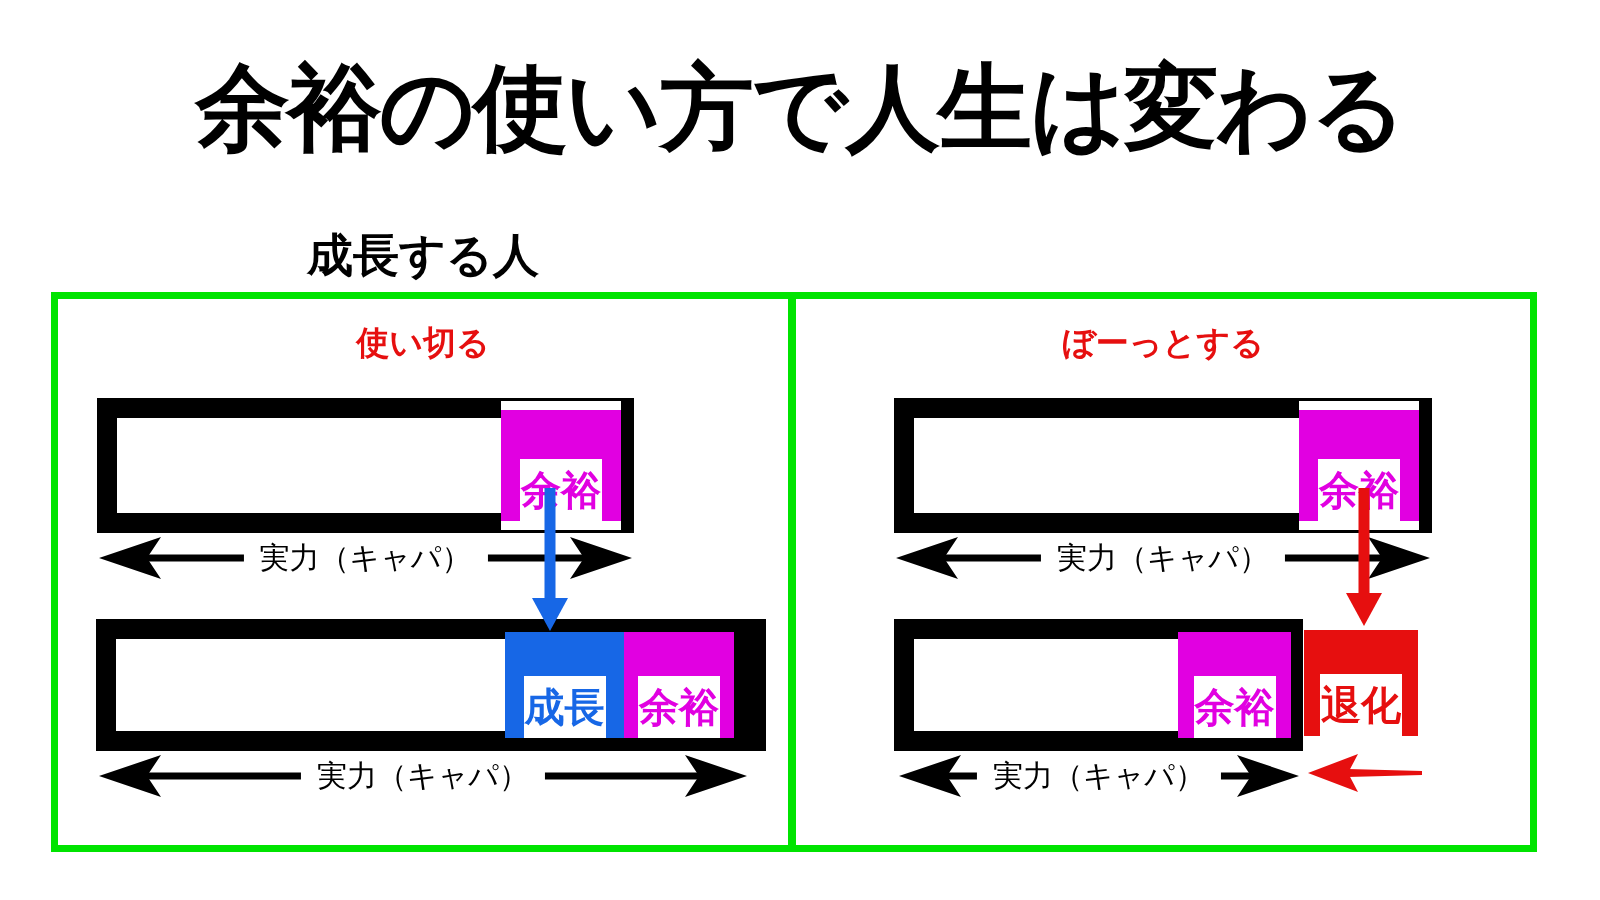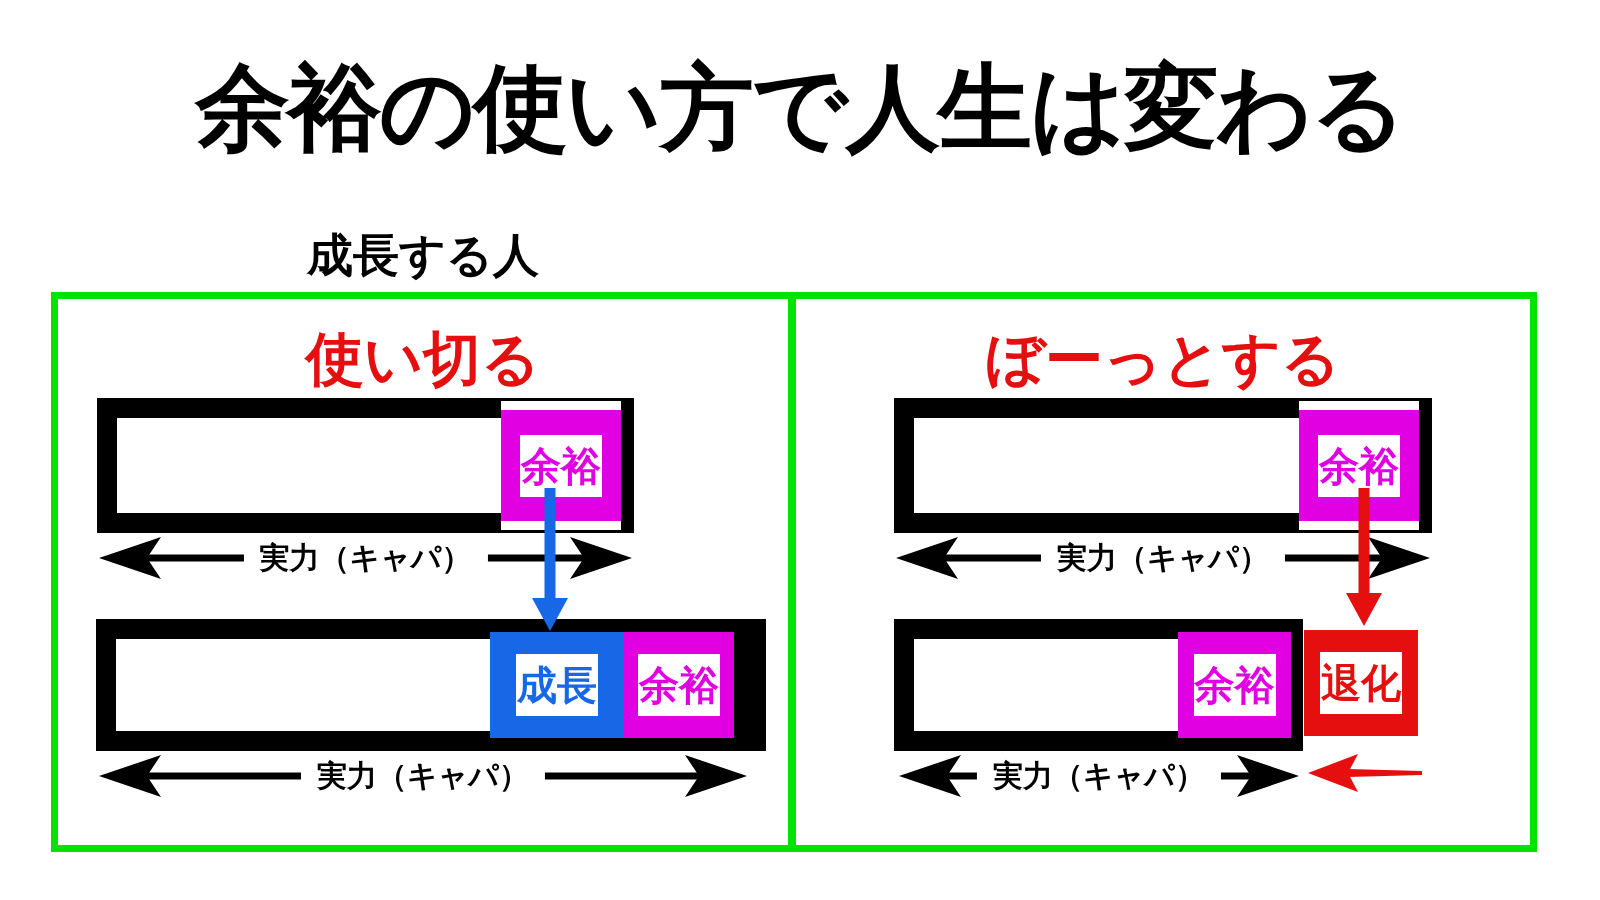--- a/index.html
+++ b/index.html
@@ -17,51 +17,51 @@
   .col-header.left{left:51px;width:744px;}
   .col-header.right{left:789px;width:748px;}
   .panel{
     position:absolute;top:292px;height:560px;border:7px solid var(--green);
     background:#fff;box-sizing:border-box;
   }
   .panel.left{left:51px;width:744px;}
   .panel.right{left:789px;width:748px;padding-left:16px;}
   .subtitle{
     position:absolute;top:22px;left:0;width:100%;text-align:center;
-    font-size:58px;font-weight:900;color:var(--red);
+    font-size:33px;font-weight:900;color:var(--red);
   }
   .bar{
     position:absolute;background:#fff;border-style:solid;border-color:var(--black);
     box-sizing:border-box;z-index:1;
   }
   .bar.top-left {left:39px; top:99px; width:537px;height:135px;border-width:20px 13px 20px 20px;}
   .bar.top-right{left:98px; top:99px; width:538px;height:135px;border-width:20px 13px 20px 20px;}
   .bar.bot-left {left:38px; top:320px;width:670px;height:132px;border-width:20px 32px 20px 20px;}
   .bar.bot-right{left:98px; top:320px;width:409px;height:132px;border-width:20px 12px 20px 20px;}
   .tag{
-    position:absolute;display:flex;align-items:center;justify-content:center;z-index:2;
+    position:absolute;display:flex;align-items:flex-end;justify-content:center;z-index:2;
   }
   .tag-inner{
     background:#fff;width:82px;height:62px;display:flex;align-items:center;justify-content:center;
     font-size:40px;font-weight:900;line-height:1;white-space:nowrap;
   }
   .tag.magenta{background:var(--magenta);} .tag.magenta .tag-inner{color:var(--magenta);}
   .tag.blue{background:var(--blue);}       .tag.blue .tag-inner{color:var(--blue);}
   .tag.red{background:var(--red);}         .tag.red .tag-inner{color:var(--red);}
   .tag.halo{box-shadow:0 -9px 0 0 #ffffff, 0 9px 0 0 #ffffff;}
   .yoyu-top{right:0;top:-8px;width:120px;height:111px;}
-  .seicho-bot{right:110px;top:-7px;width:134px;height:106px;}
+  .seicho-bot{right:110px;top:-7px;width:119px;height:106px;}
   .yoyu-bot-l{right:0;top:-7px;width:110px;height:106px;}
   .yoyu-bot-r{right:0;top:-7px;width:113px;height:106px;}
   .taika-box{left:508px;top:331px;width:114px;height:106px;}
   .harrow{position:absolute;height:44px;z-index:3;color:var(--black);}
   .harrow svg{position:absolute;left:0;top:0;}
   .cap-label{
     position:absolute;left:50%;top:50%;transform:translate(-50%,-50%);
-    background:#fff;padding:0 16px;font-size:30px;font-weight:700;white-space:nowrap;z-index:2;
+    background:#fff;padding:0 16px;font-size:30px;font-weight:400;white-space:nowrap;z-index:2;
   }
   .harrow.top-left {left:39px;top:237px;width:537px;}
   .harrow.top-right{left:98px;top:237px;width:538px;}
   .harrow.bot-left {left:39px;top:455px;width:652px;}
   .harrow.bot-right{left:101px;top:455px;width:404px;}
   .varrow{position:absolute;z-index:5;}
   .varrow.blue{color:var(--blue);left:472px;top:189px;}
   .varrow.red {color:var(--red); left:548px;top:189px;}
   .shrink-arrow{position:absolute;left:510px;top:452px;z-index:4;color:var(--red);}
 </style>

